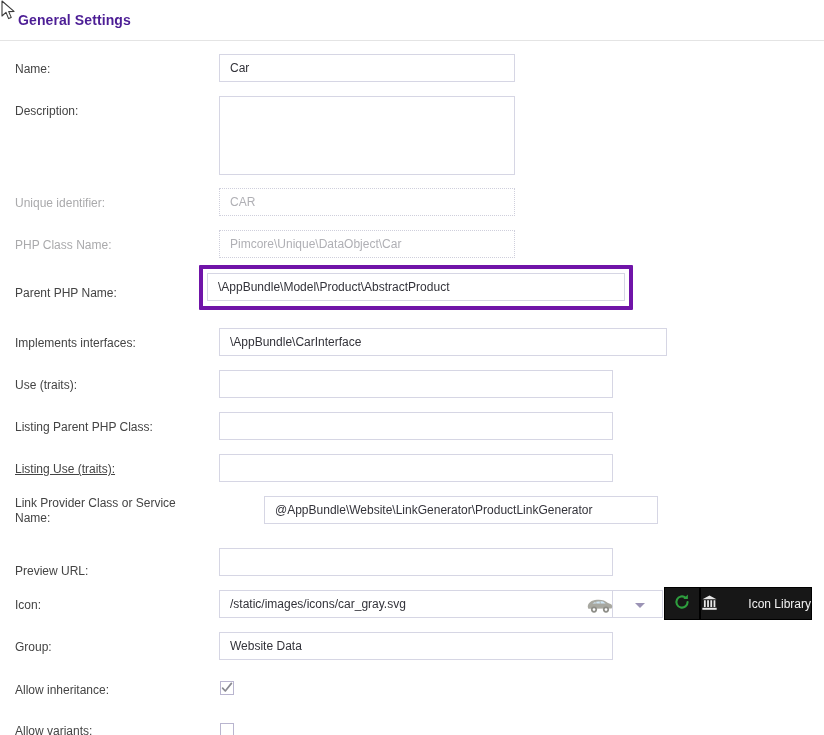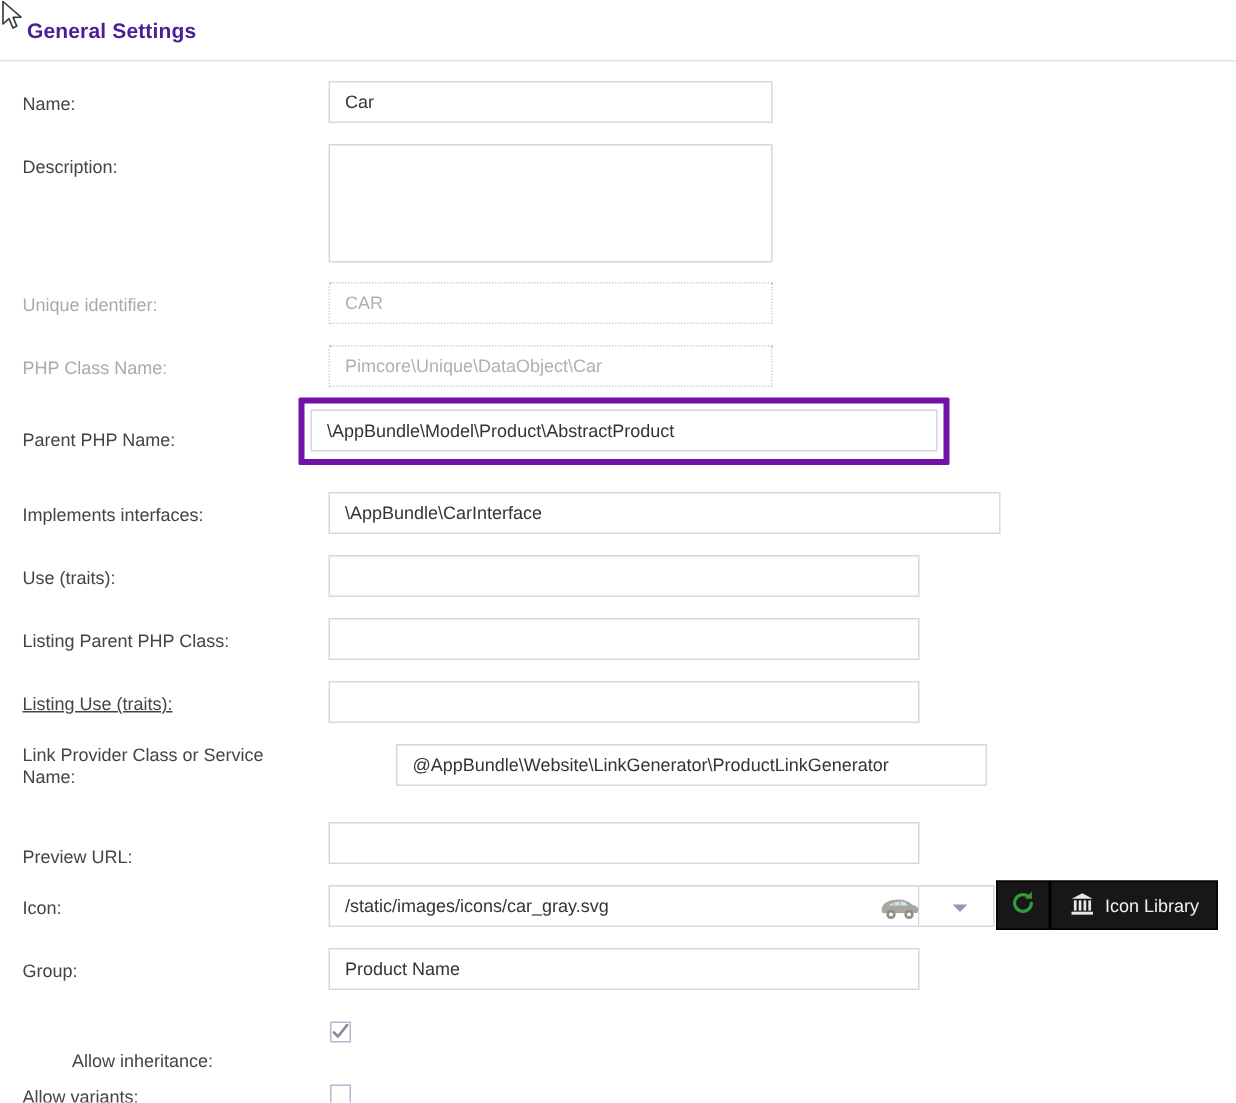--- a/index.html
+++ b/index.html
@@ -212,44 +212,44 @@
 
     <div class="btn-dark" style="left:664px;top:10px;width:36px;">
       <span>
         <svg width="18" height="18" viewBox="0 0 18 18">
           <path d="M14.6 9 A5.6 5.6 0 1 1 12.6 4.7" fill="none" stroke="#2e9e3e" stroke-width="2.1" stroke-linecap="round"></path>
           <path d="M14.9 1.4 L14.9 6.1 L10.3 6.1 Z" fill="#2e9e3e"></path>
         </svg>
       </span>
     </div>
 
-    <div class="btn-dark" style="left:700px;top:10px;width:112px;">
+    <div class="btn-dark" style="left:700px;top:10px;width:112px;justify-content:space-between;">
       <span>
         <svg width="17" height="17" viewBox="0 0 18 18">
           <path d="M9 1.6 L16.4 5.5 L1.6 5.5 Z" fill="#e8e8e8"></path>
           <rect x="3.1" y="6.6" width="1.9" height="7.2" fill="#e8e8e8"></rect>
           <rect x="6.5" y="6.6" width="1.9" height="7.2" fill="#e8e8e8"></rect>
           <rect x="9.9" y="6.6" width="1.9" height="7.2" fill="#e8e8e8"></rect>
           <rect x="13.3" y="6.6" width="1.9" height="7.2" fill="#e8e8e8"></rect>
           <rect x="1.4" y="14.6" width="15.2" height="2.1" fill="#e8e8e8"></rect>
         </svg>
       </span>
       <span class="btxt">Icon Library</span>
     </div>
   </div>
 
   <div class="row" style="top:578px;">
     <div class="label" style="top:21px;">Group:</div>
     <div class="field" style="left:219px;top:13px;width:394px;">
-      <span class="val">Product Name</span>
+      <span class="val">Website Data</span>
     </div>
   </div>
 
   <div class="row" style="top:620px;">
-    <div class="label" style="top:39px;margin-left:33px;">Allow inheritance:</div>
+    <div class="label" style="top:22px;">Allow inheritance:</div>
     <div class="cbx" style="left:220px;top:20px;">
       <svg width="12" height="12" viewBox="0 0 12 12">
         <path d="M1.6 6.2 L4.3 9 L10.4 1.4" fill="none" stroke="#8a8a92" stroke-width="1.7" stroke-linecap="round" stroke-linejoin="round"></path>
       </svg>
     </div>
   </div>
 
   <div class="row" style="top:662px;">
     <div class="label" style="top:21px;">Allow variants:</div>
     <div class="cbx" style="left:220px;top:20px;"></div>

